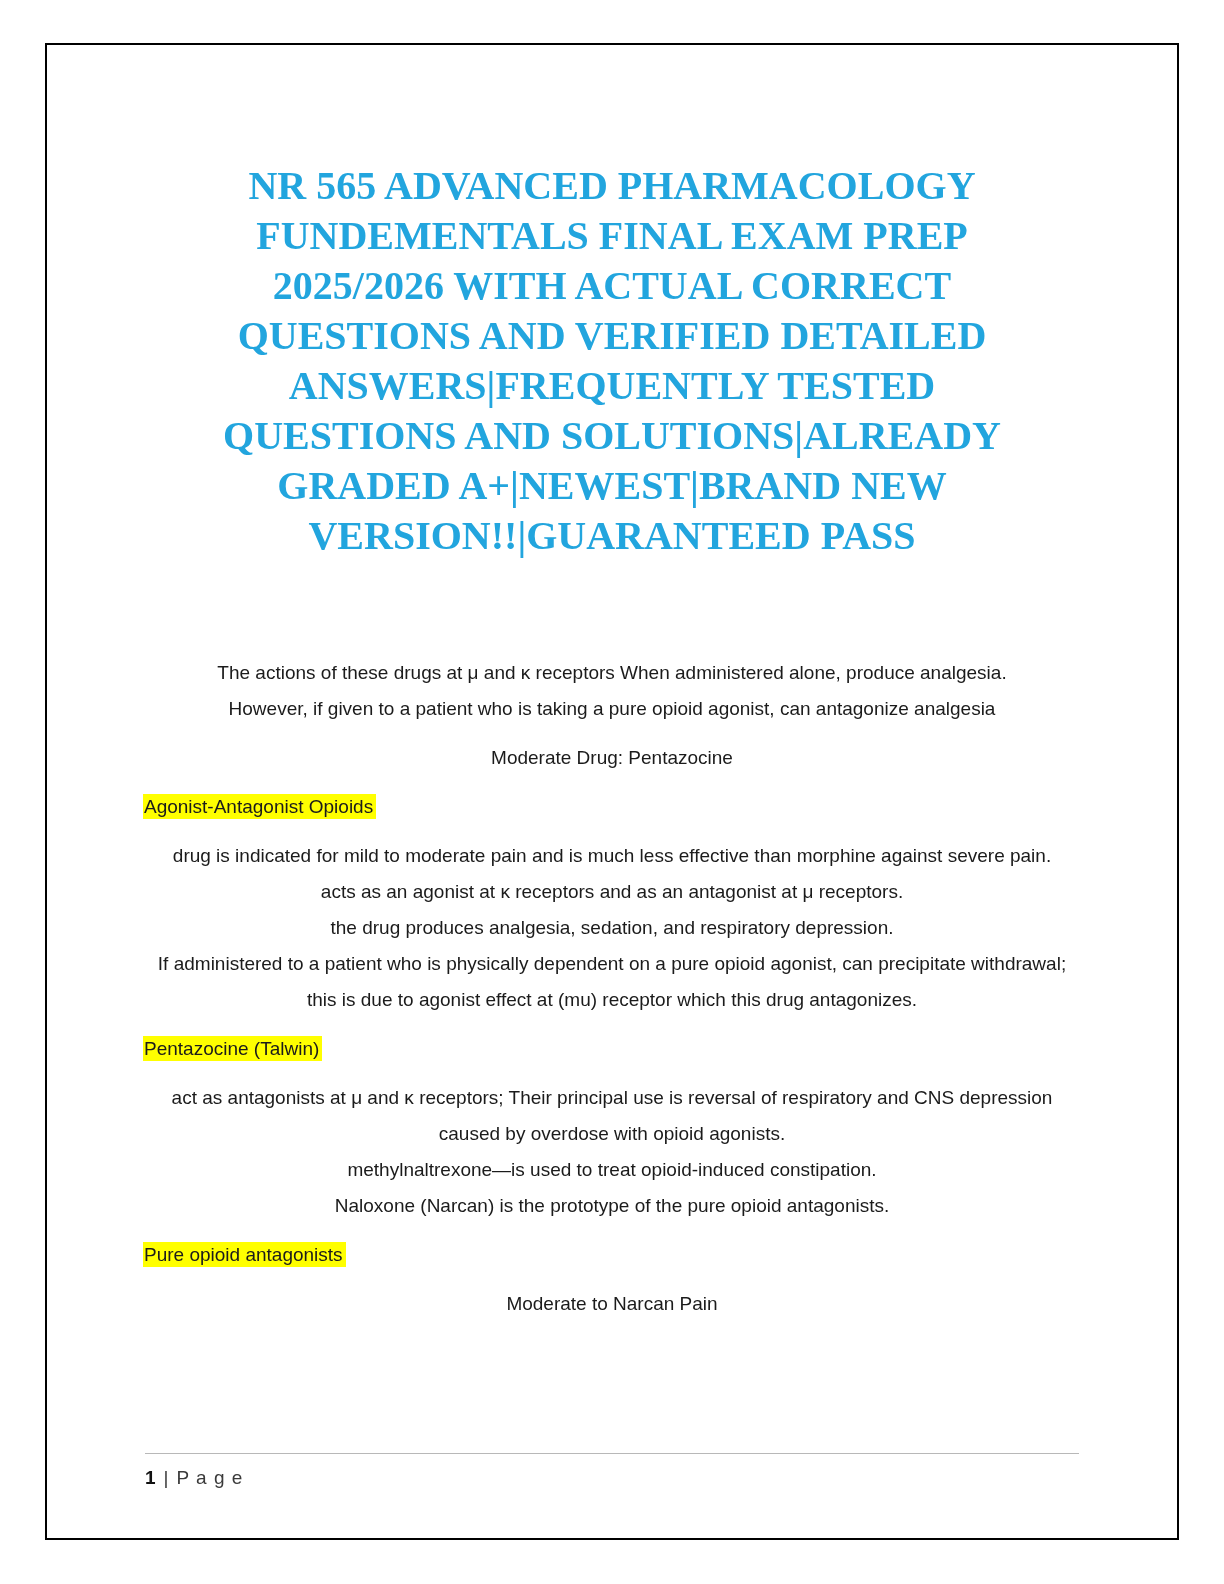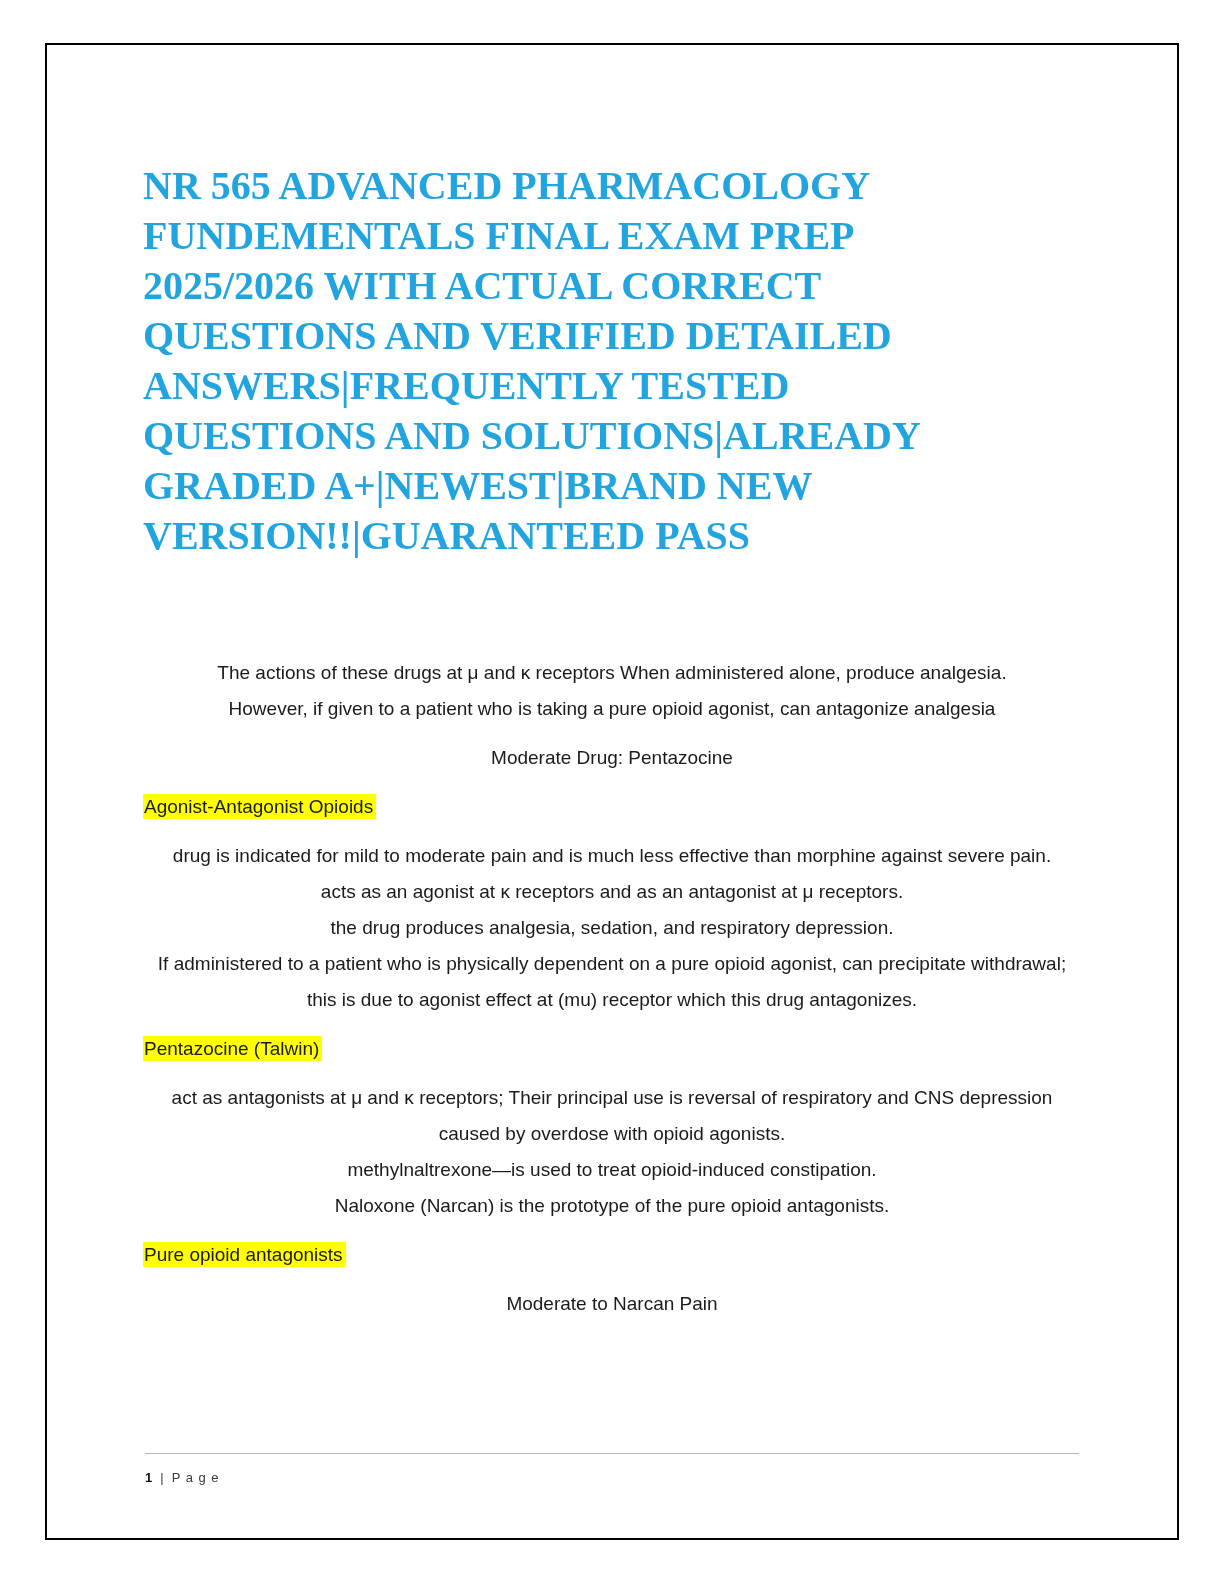--- a/index.html
+++ b/index.html
@@ -24,21 +24,21 @@
     border: 2px solid var(--border, #000000);
     padding: 0 96px;
   }
 
   .title {
     margin: 116px 0 0 0;
     font-family: "Liberation Serif", "DejaVu Serif", serif;
     font-weight: bold;
     font-size: 40px;
     line-height: 50px;
-    text-align: left;
+    text-align: center;
     color: var(--title-blue, #22a5de);
     white-space: pre-line;
   }
 
   .body-text {
     margin-top: 94px;
     font-size: 19px;
     line-height: 36px;
     color: var(--body-text, #1b1b1b);
   }
@@ -65,21 +65,21 @@
   }
 
   .footer-rule {
     border: 0;
     border-top: 1px solid var(--footer-rule, #b8b8b8);
     margin: 0;
   }
 
   .footer-text {
     margin-top: 12px;
-    font-size: 13px;
+    font-size: 19px;
     line-height: 24px;
     color: #3a3a3a;
   }
 
   .pg-num { font-weight: bold; color: #111111; }
   .pg-sep { margin: 0 8px; color: #3a3a3a; }
   .pg-label { letter-spacing: 1px; color: #3a3a3a; }
 </style>
 </head>
 <body>

